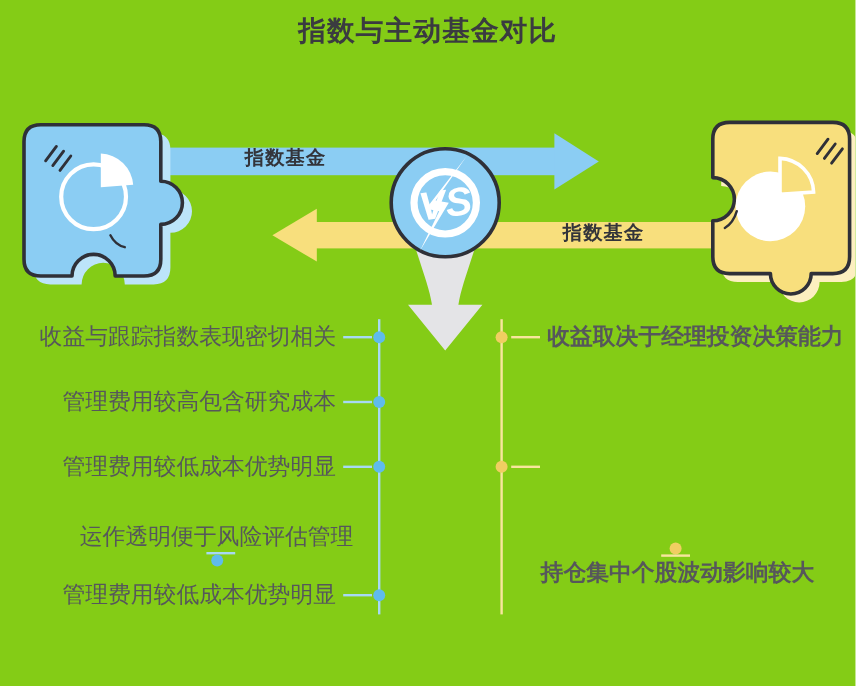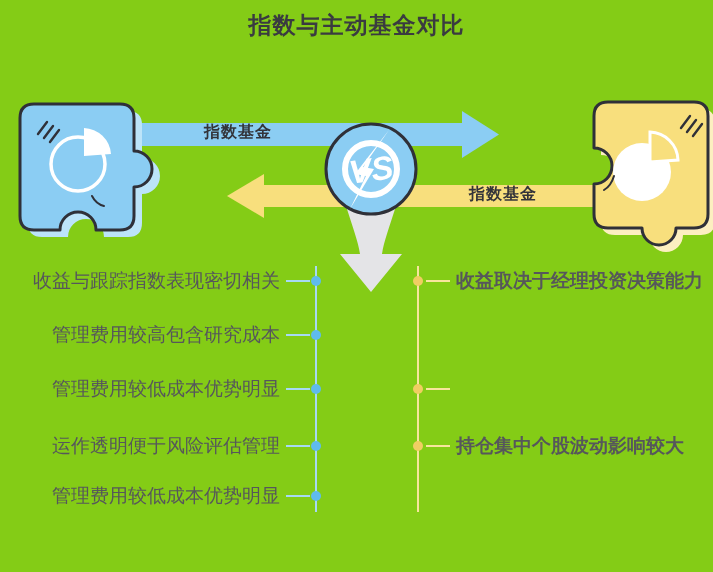--- a/index.html
+++ b/index.html
@@ -28,21 +28,21 @@
   .gray{fill:var(--gray_arrow);}
   .vline{ position:absolute; top:266px; width:2px; height:246px; }
   #vline-left{ left:315px; background:var(--blue_line); }
   #vline-right{ left:417px; background:var(--yellow_line); }
   .row{
     position:absolute; height:20px; display:flex; align-items:center; font-size:19px;
     color:var(--body_text); white-space:nowrap;
   }
   .row.left{ left:40px; width:281px; justify-content:flex-end; }
   .row.right{ left:413px; width:300px; justify-content:flex-start; }
-  .r1{top:271px;} .r2{top:325px;} .r3{top:379px;} .r4{top:436px;} .r5{top:486px;align-items:center;}
+  .r1{top:271px;} .r2{top:325px;} .r3{top:379px;} .r4{top:452px;flex-direction:column;} .r5{top:486px;align-items:center;}
   .conn{ width:24px; height:2px; flex:0 0 auto; }
   .row.left .conn{ background:var(--blue_line); margin:0 0 0 6px; }
   .row.right .conn{ background:var(--yellow_line); margin:0 3px; }
   .dot{ width:10px; height:10px; border-radius:50%; flex:0 0 auto; }
   .row.left .dot{ background:var(--blue_dot); margin-left:1px; }
   .row.right .dot{ background:var(--yellow_dot); }
   .row.right .lbl{ margin-left:3px;font-weight:bold; }
 </style>
 </head>
 <body>

